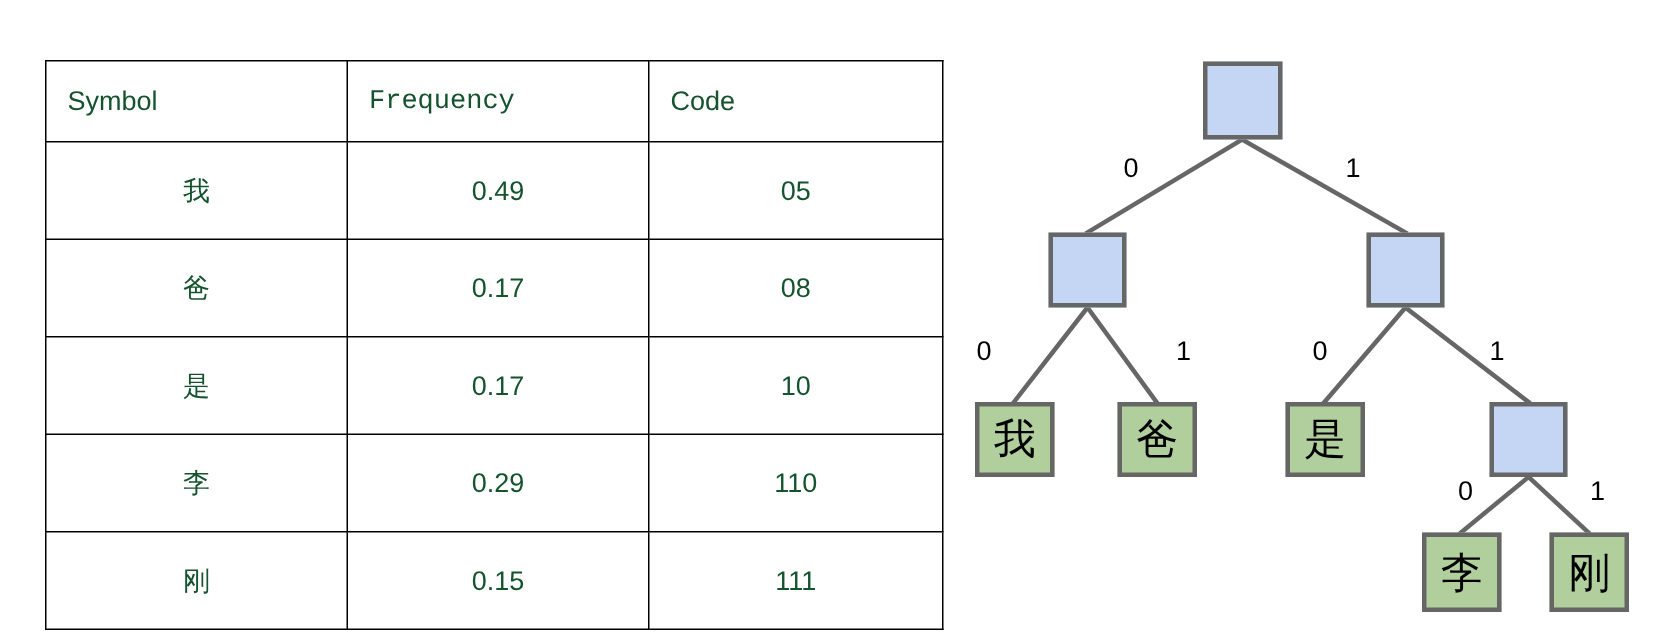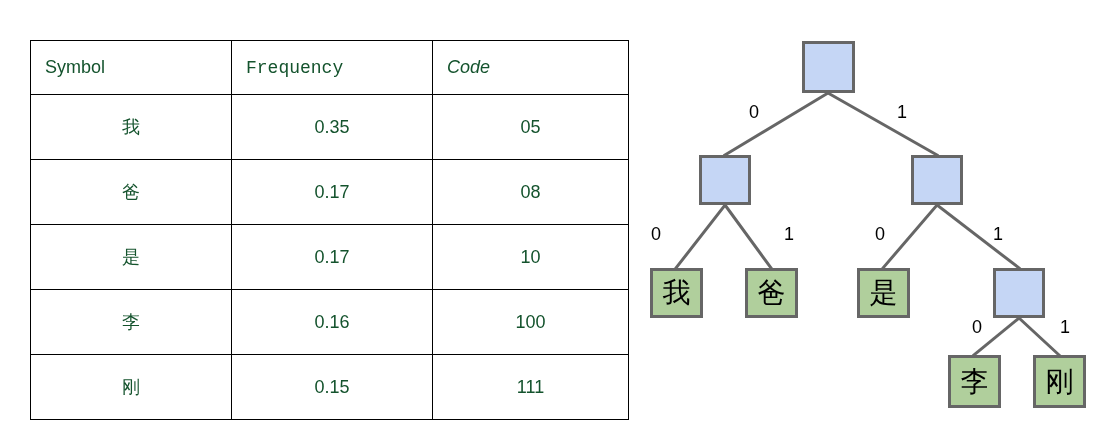--- a/index.html
+++ b/index.html
@@ -38,21 +38,21 @@
     padding-left: 14px;
     vertical-align: middle;
   }
   #huffman-table td {
     height: 64px;
     text-align: center;
     vertical-align: middle;
   }
   .col-symbol { width: 186px; }
   .col-freq   { width: 186px; font-family: Liberation Mono, monospace; }
-  .col-code   { width: 181px; font-style: italic; }
+  .col-code   { width: 181px; }
   .cell-symbol {
     font-size: 25px;
     font-family: "DejaVu Sans", "Liberation Sans", sans-serif;
   }
   .cell-num {
     font-size: 18px;
   }
 
   
   #tree {
@@ -103,37 +103,37 @@
   <thead>
     <tr>
       <th class="col-symbol">Symbol</th>
       <th class="col-freq">Frequency</th>
       <th class="col-code">Code</th>
     </tr>
   </thead>
   <tbody>
     <tr>
       <td class="cell-symbol">我</td>
-      <td class="cell-num">0.35</td>
+      <td class="cell-num">0.49</td>
       <td class="cell-num">05</td>
     </tr>
     <tr>
       <td class="cell-symbol">爸</td>
       <td class="cell-num">0.17</td>
       <td class="cell-num">08</td>
     </tr>
     <tr>
       <td class="cell-symbol">是</td>
       <td class="cell-num">0.17</td>
       <td class="cell-num">10</td>
     </tr>
     <tr>
       <td class="cell-symbol">李</td>
-      <td class="cell-num">0.16</td>
-      <td class="cell-num">100</td>
+      <td class="cell-num">0.29</td>
+      <td class="cell-num">110</td>
     </tr>
     <tr>
       <td class="cell-symbol">刚</td>
       <td class="cell-num">0.15</td>
       <td class="cell-num">111</td>
     </tr>
   </tbody>
 </table>
 
 <div id="tree">

